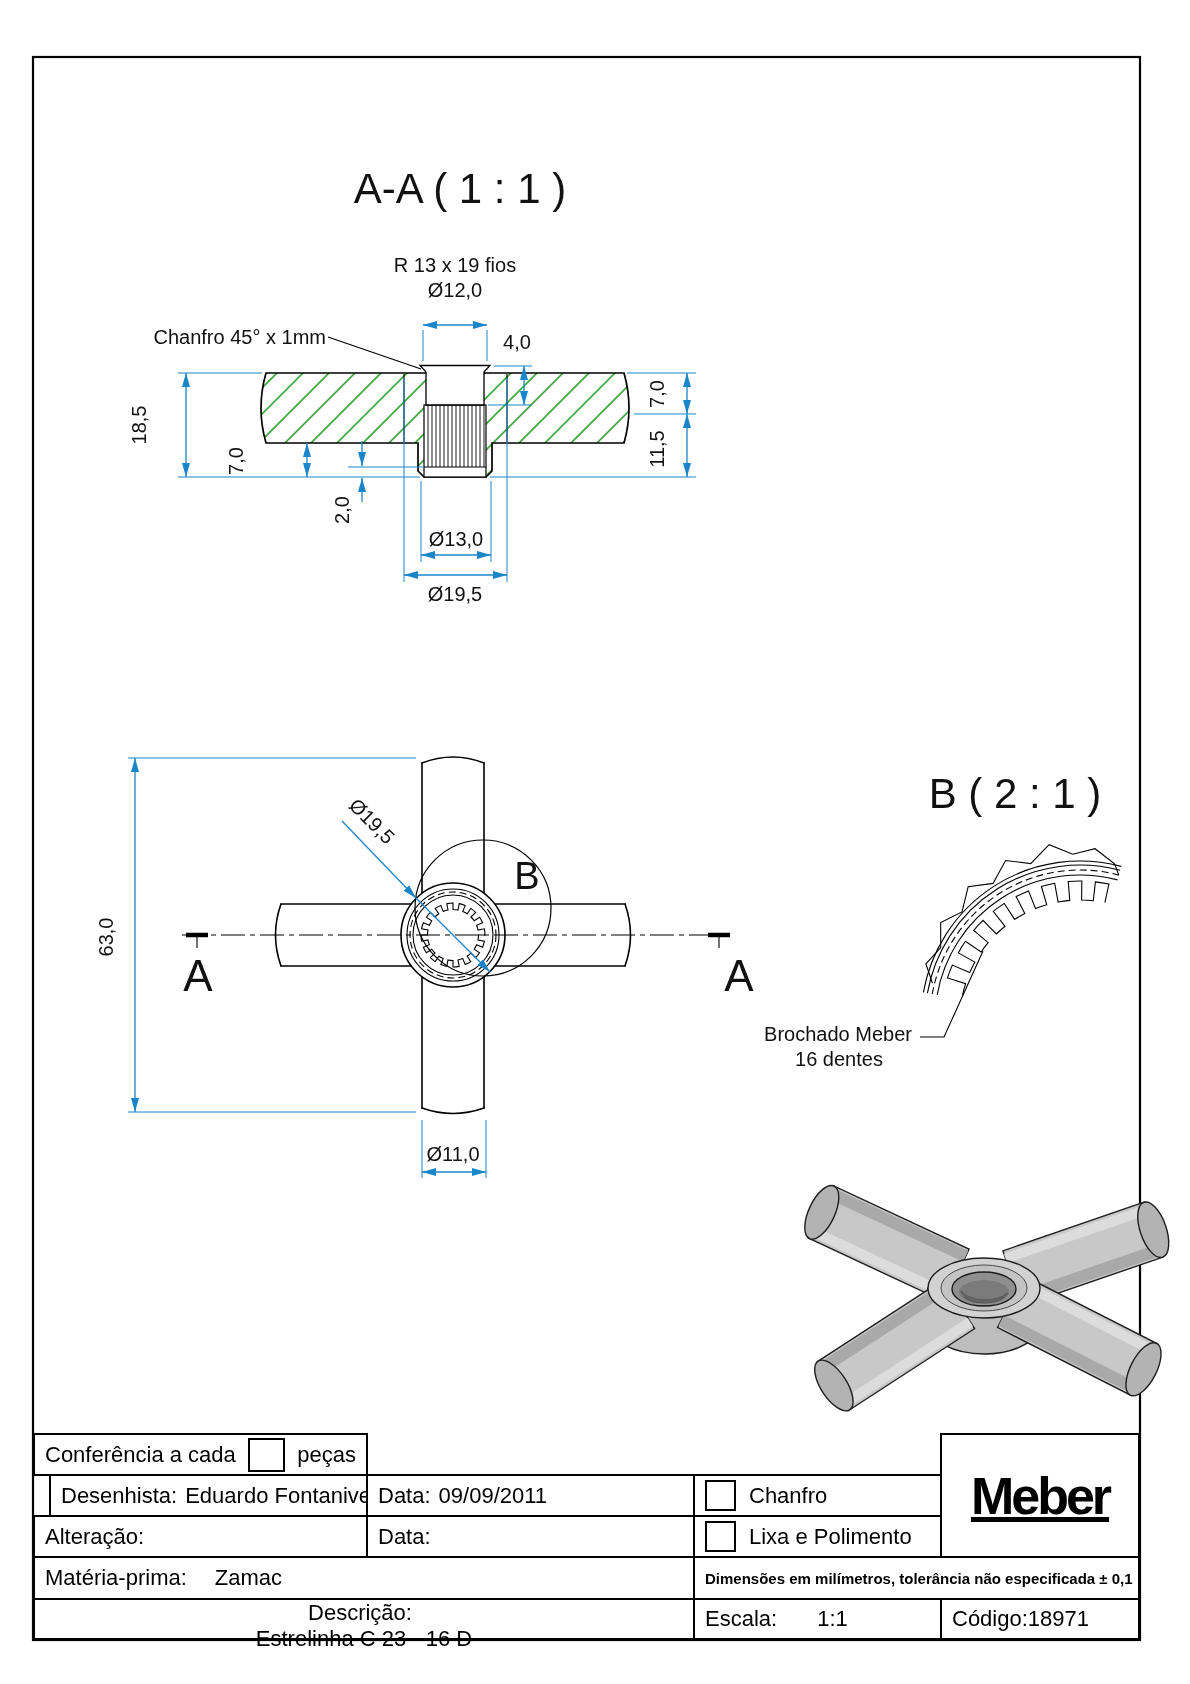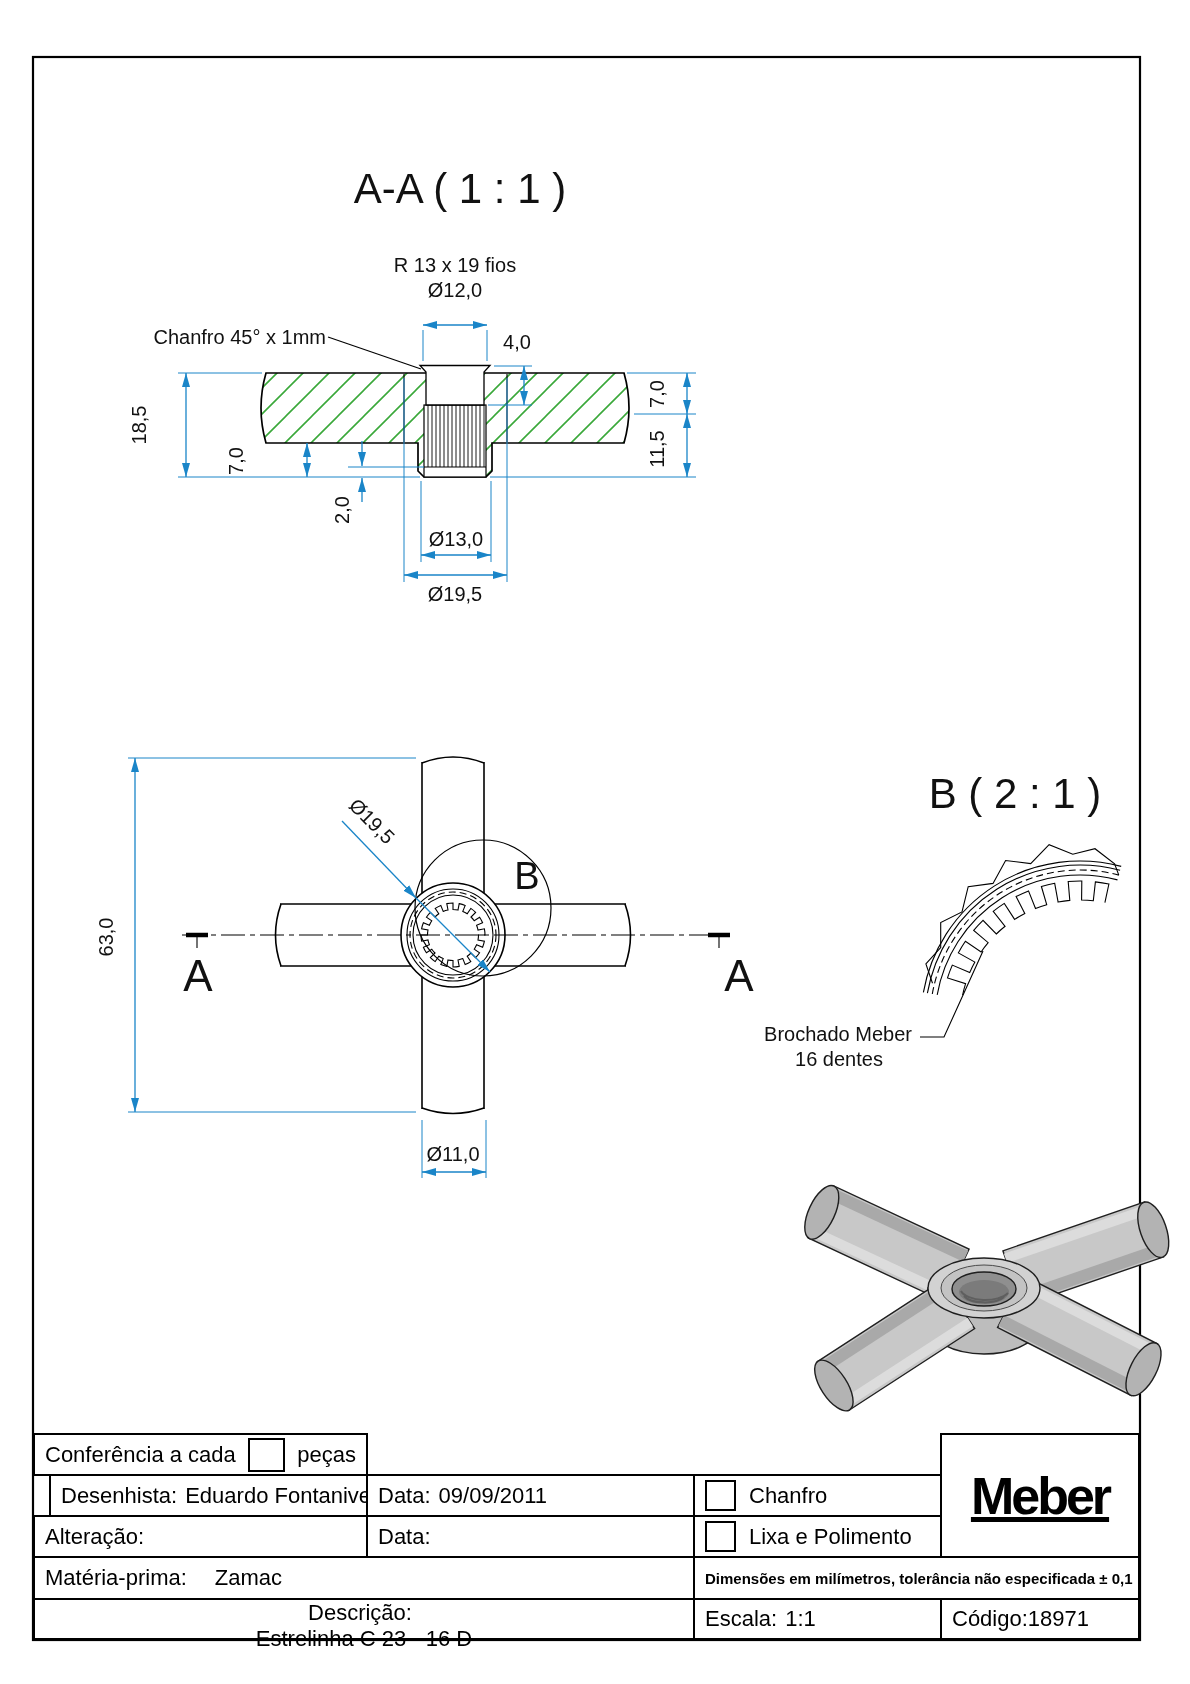--- a/index.html
+++ b/index.html
@@ -260,21 +260,21 @@
     <span>Zamac</span>
   </div>
   <div class="cell tol" style="left:660px;top:123px;width:447px;height:44px;">
     <span>Dimensões em milímetros, tolerância não especificada ± 0,1</span>
   </div>
 
   <div class="cell" style="left:0;top:165px;width:662px;height:42px;flex-direction:column;">
     <span class="lbl">Descrição:</span>
     <span>Estrelinha C 23 - 16 D</span>
   </div>
-  <div class="cell" style="left:660px;top:165px;width:249px;height:42px;">
+  <div class="cell" style="left:660px;top:165px;width:249px;height:42px;gap:32px;">
     <span class="lbl">Escala:</span>
     <span>1:1</span>
   </div>
   <div class="cell" style="left:907px;top:165px;width:200px;height:42px;">
     <span>Código:</span>
     <span>18971</span>
   </div>
 </div>
 
 </div>

